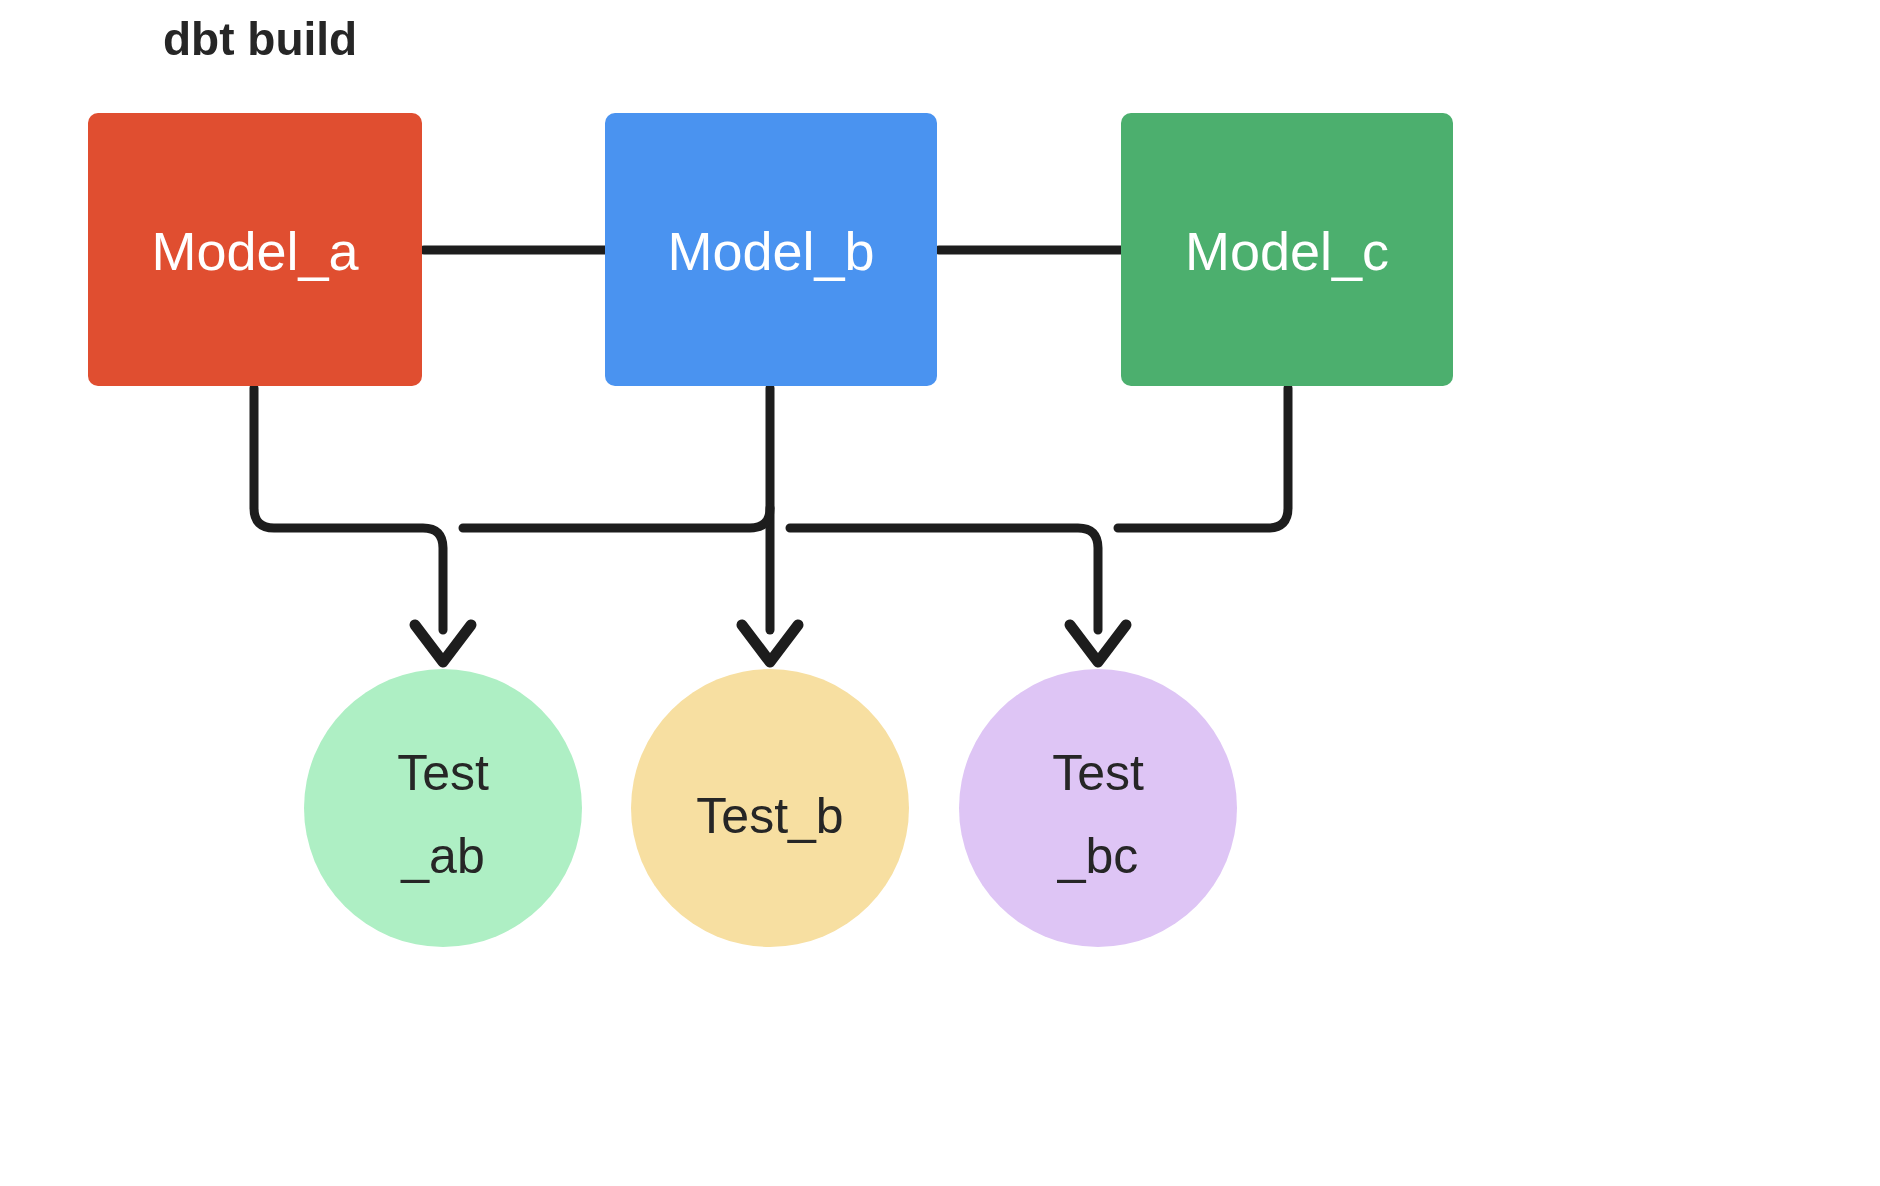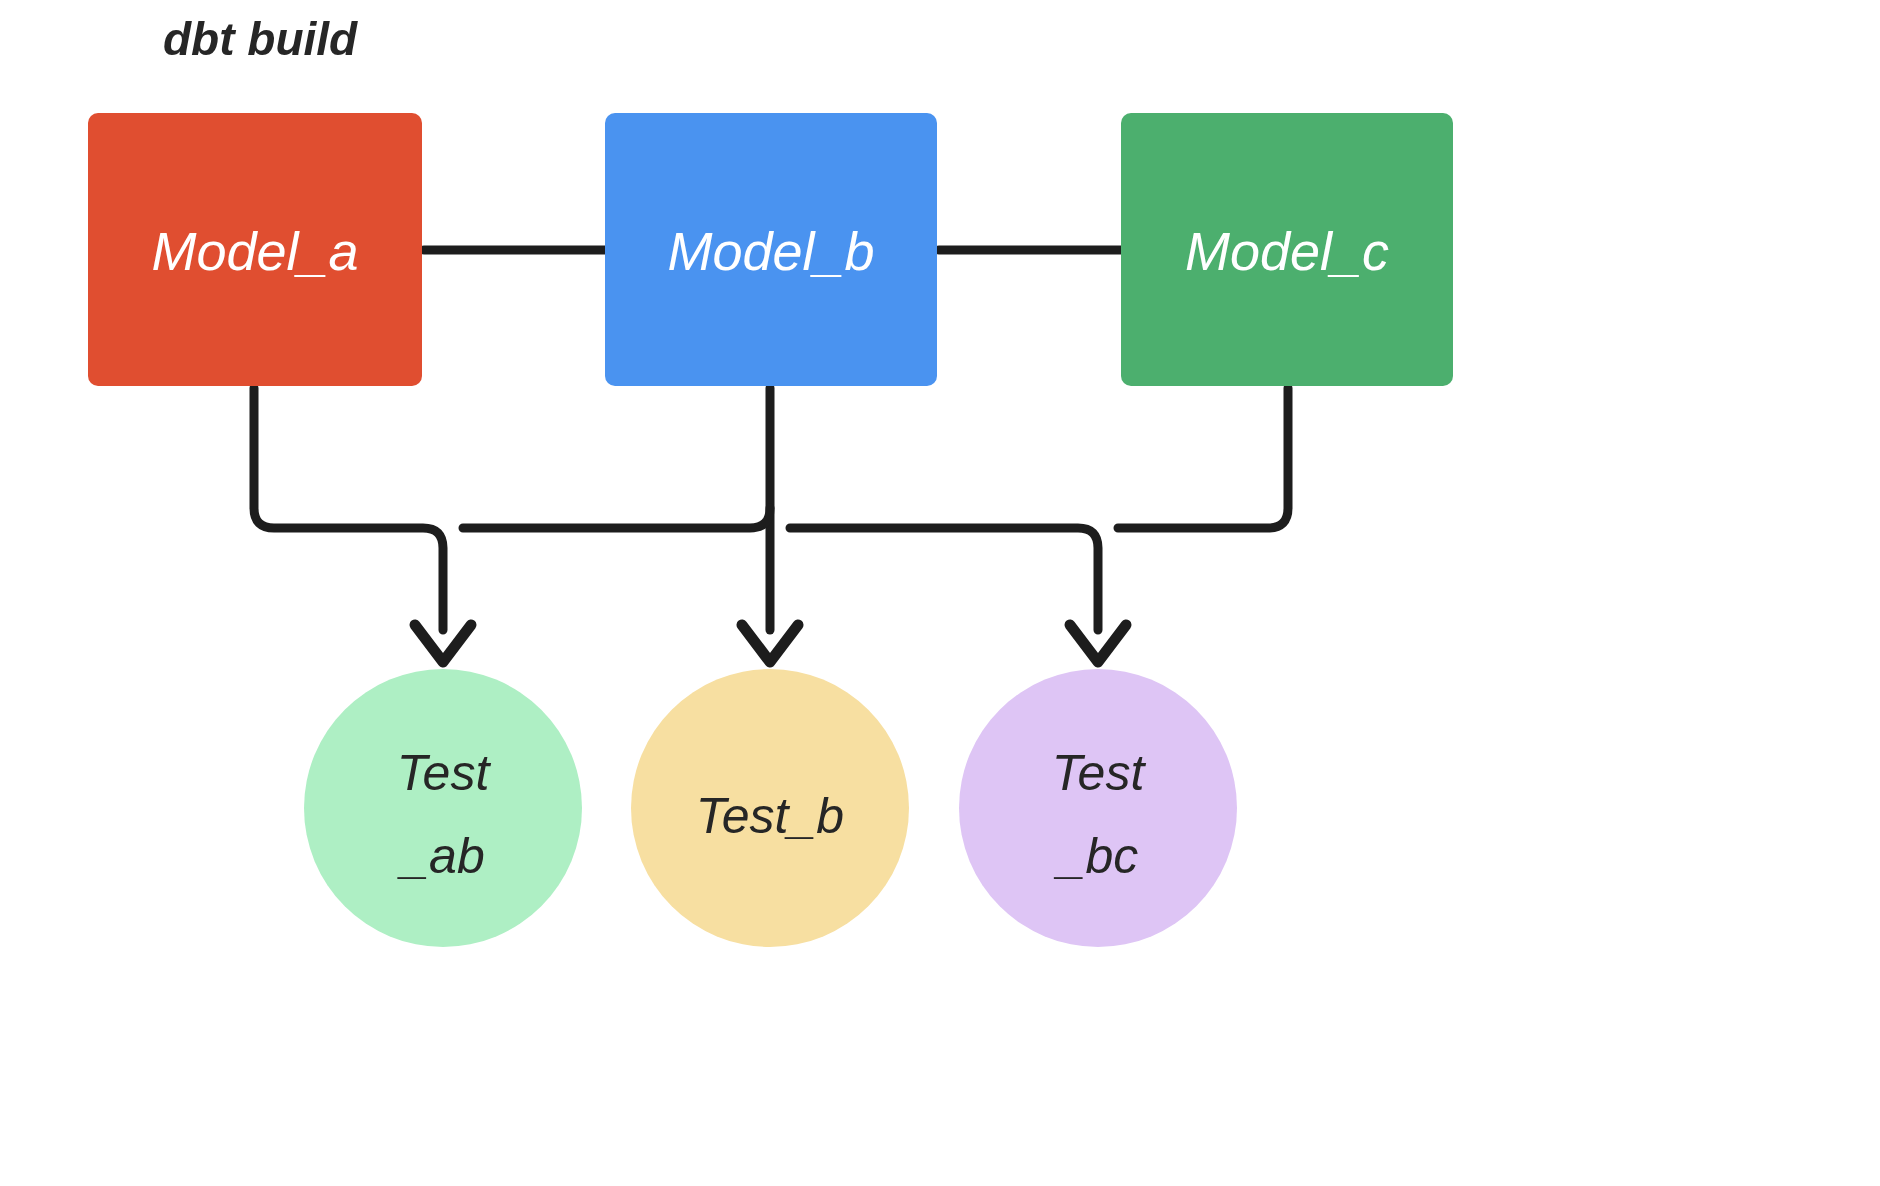--- a/index.html
+++ b/index.html
@@ -9,21 +9,20 @@
   }
   body {
     font-family: "Liberation Sans", sans-serif;
   }
   #canvas {
     position: relative;
     width: 1880px;
     height: 1186px;
     background: #ffffff;
     overflow: hidden;
-    font-style: italic;
   }
   #diagram-svg {
     position: absolute;
     left: 0;
     top: 0;
     width: 1880px;
     height: 1186px;
   }
   .title-text {
     font-size: 46px;

